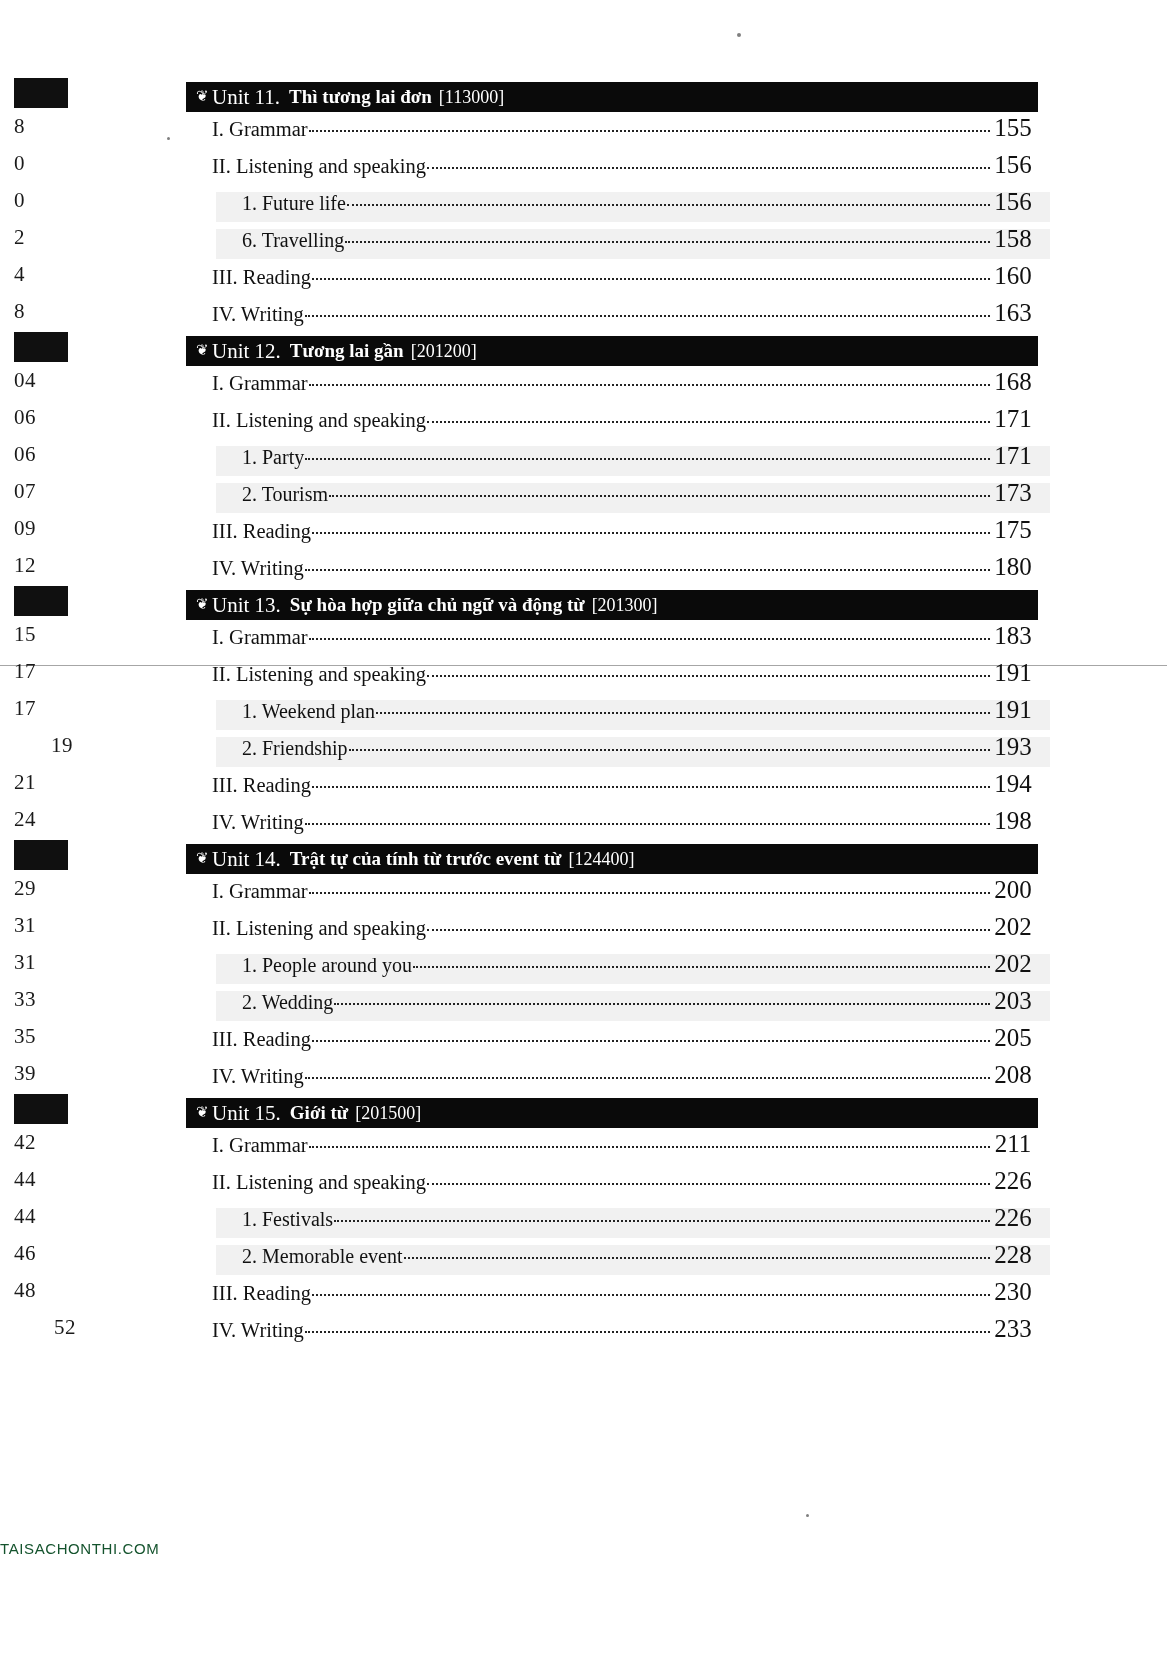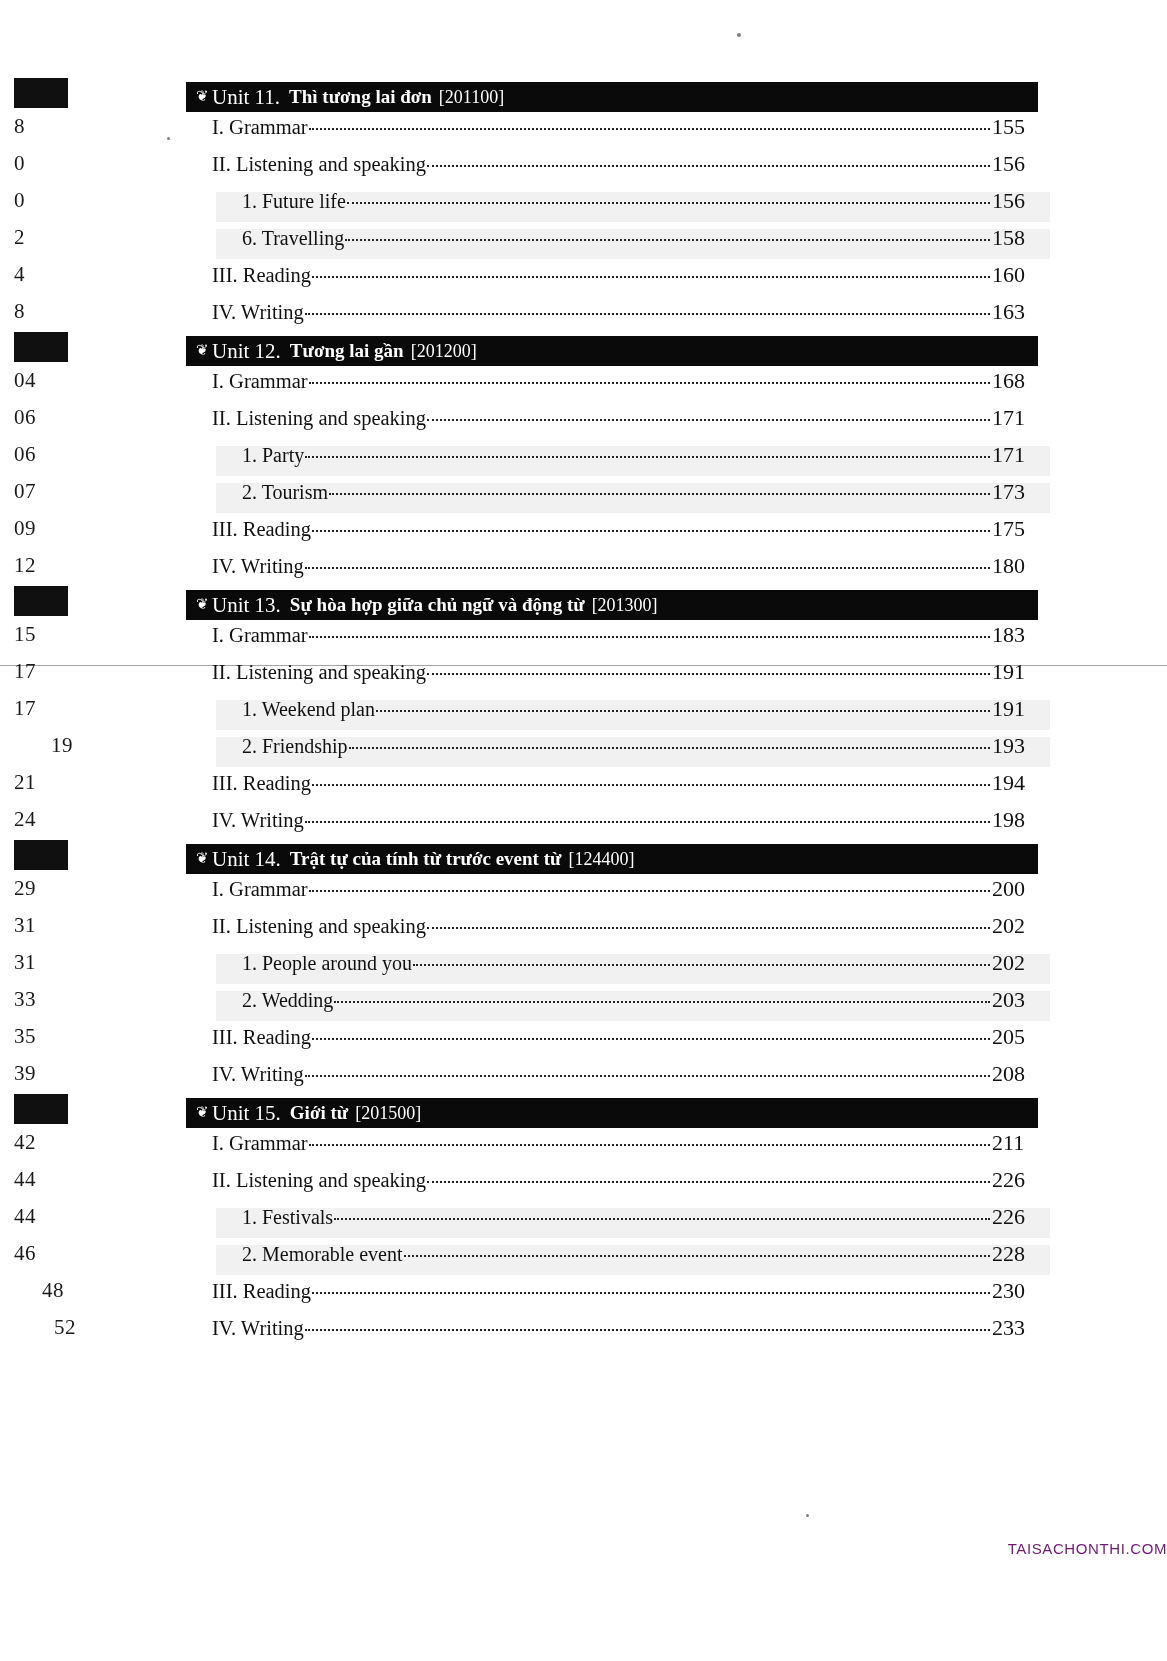--- a/index.html
+++ b/index.html
@@ -99,23 +99,23 @@
     font-size: 20px;
   }
   .row .dots {
     flex: 1 1 auto;
     margin: 0 2px 0 1px;
     border-bottom: 2px dotted #222;
     transform: translateY(-4px);
     min-width: 10px;
   }
   .row .pg {
-    font-size: 22px;
+    font-size: 25px;
     min-width: 42px;
-    text-align: left;
+    text-align: center;
     padding-right: 4px;
   }
 
   
   .row.sub {
     position: relative;
   }
   .row.sub::before {
     content: "";
     position: absolute;
@@ -140,25 +140,25 @@
     top: 665px;
     height: 1px;
     background: rgba(0, 0, 0, 0.35);
   }
 
   .footer {
     position: absolute;
     left: 0;
     right: 0;
     top: 1540px;
-    text-align: right;
+    text-align: left;
     font-family: "Liberation Sans", sans-serif;
     font-size: 15px;
     letter-spacing: 0.6px;
-    color: #701a75;
+    color: #14532d;
   }
 
   .speck {
     position: absolute;
     background: rgba(0,0,0,0.5);
     border-radius: 50%;
     pointer-events: none;
   }
 </style>
 </head>
@@ -193,30 +193,30 @@
       <div class="lnum" style="height: 37px; line-height: 33px;">31</div>
       <div class="lnum" style="height: 37px; line-height: 33px;">31</div>
       <div class="lnum" style="height: 37px; line-height: 33px;">33</div>
       <div class="lnum" style="height: 37px; line-height: 33px;">35</div>
       <div class="lnum" style="height: 37px; line-height: 33px;">39</div>
       <div class="lblock" style="height: 30px; margin-bottom: 2px;"></div>
       <div class="lnum" style="height: 37px; line-height: 33px;">42</div>
       <div class="lnum" style="height: 37px; line-height: 33px;">44</div>
       <div class="lnum" style="height: 37px; line-height: 33px;">44</div>
       <div class="lnum" style="height: 37px; line-height: 33px;">46</div>
-      <div class="lnum" style="height: 37px; line-height: 33px; margin-left: 28px;">48</div>
+      <div class="lnum" style="height: 37px; line-height: 33px;">48</div>
       <div class="lnum" style="height: 37px; line-height: 33px; margin-left: 40px;">52</div>
     </div>
 
   <div class="toc">
       <div class="unit-bar">
         <span class="leaf">❦</span>
         <span class="unit-no">Unit 11.</span>
         <span class="unit-title">Thì tương lai đơn</span>
-        <span class="unit-code">[201100]</span>
+        <span class="unit-code">[113000]</span>
       </div>
       <div class="row">
         <span class="label">I. Grammar</span>
         <span class="dots"></span>
         <span class="pg">155</span>
       </div>
       <div class="row">
         <span class="label">II. Listening and speaking</span>
         <span class="dots"></span>
         <span class="pg">156</span>

